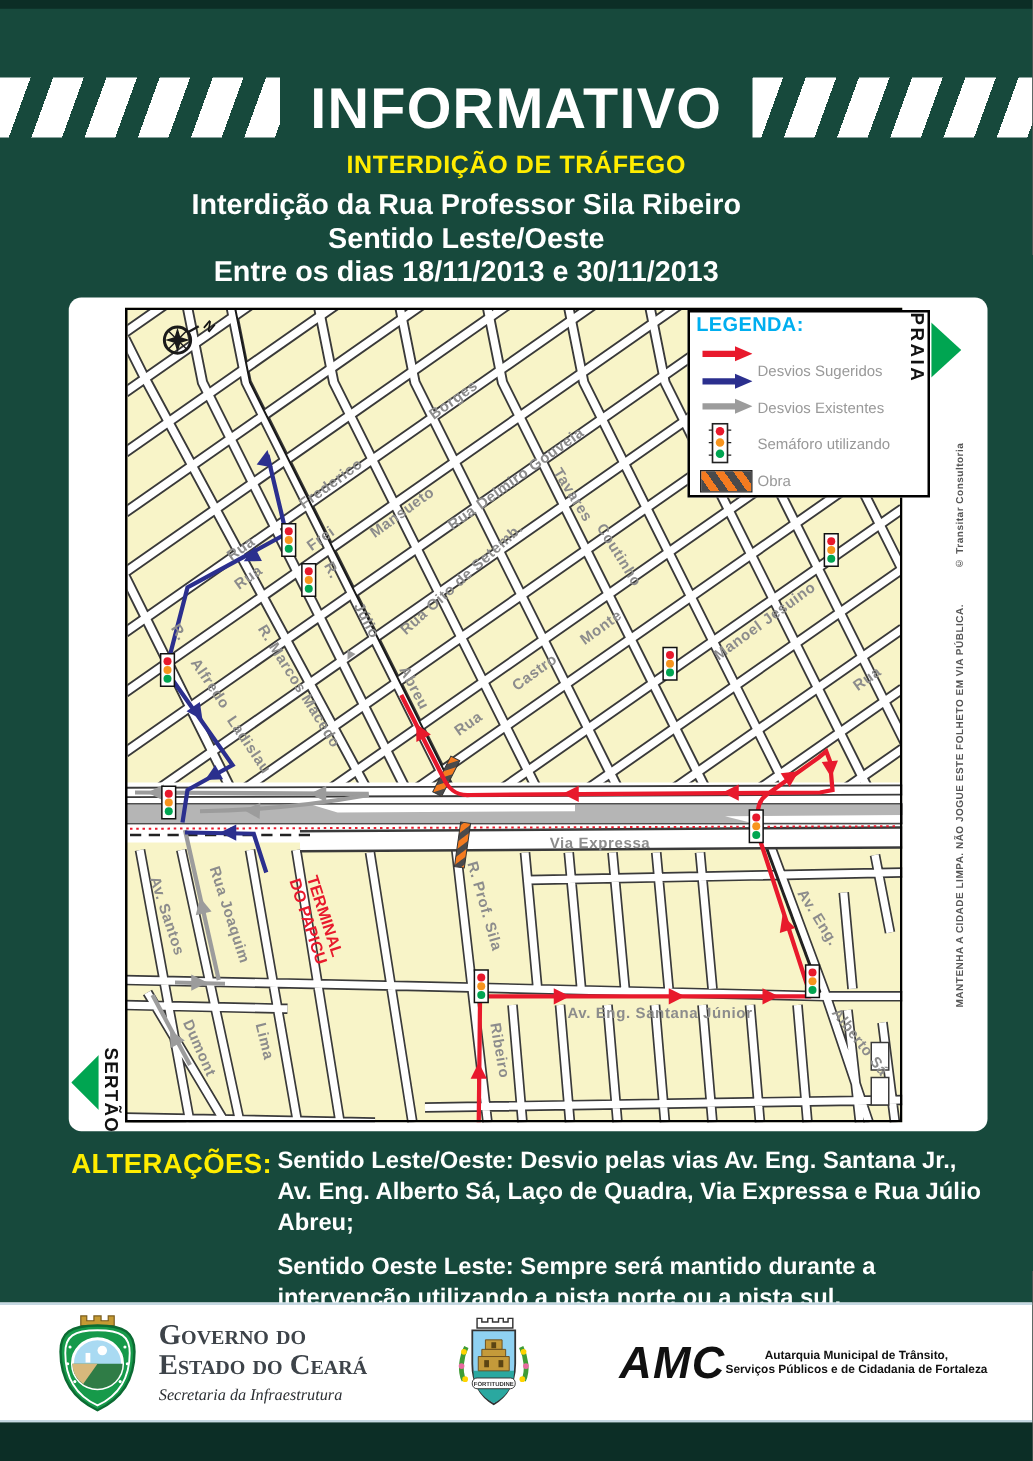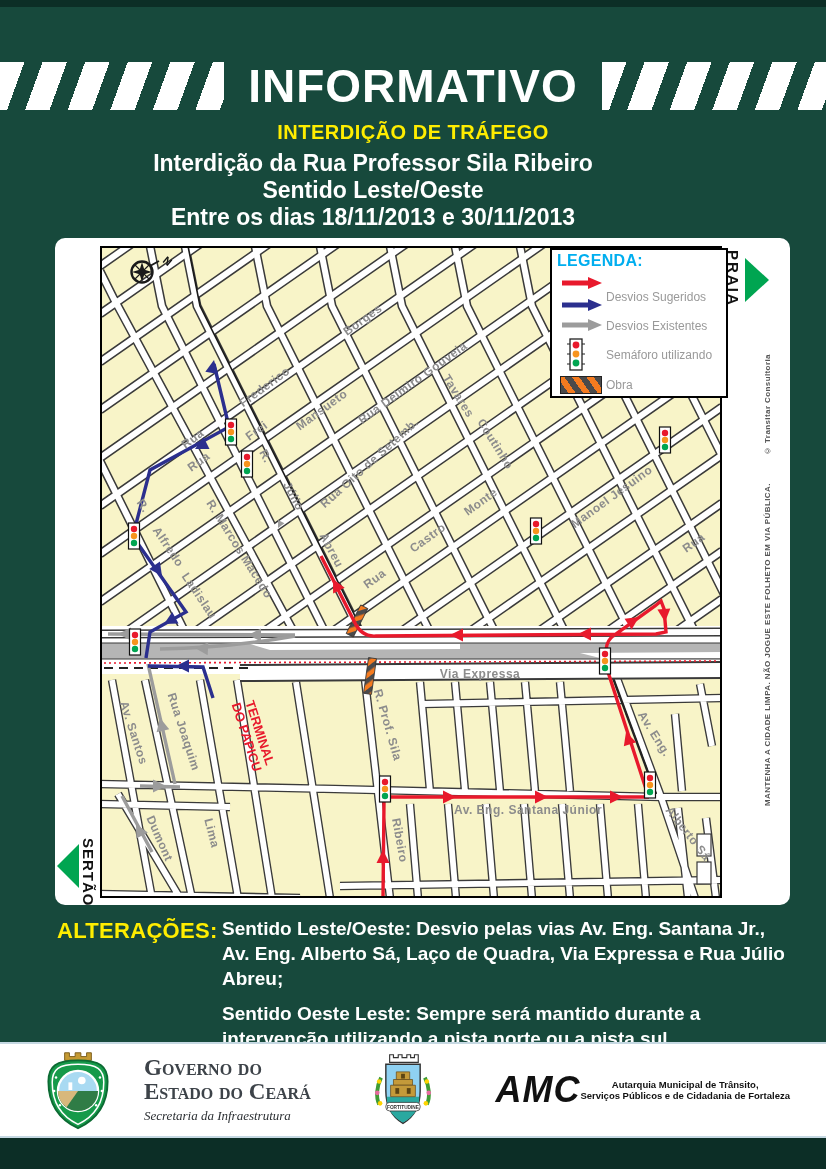--- a/index.html
+++ b/index.html
@@ -14,21 +14,21 @@
   .title{color:#fff;font-size:46px;font-weight:bold;letter-spacing:1px;padding:0 24px;white-space:nowrap;}
   .subtitle{position:absolute;left:0;top:121px;width:826px;text-align:center;color:#ffed00;
             font-size:20px;font-weight:bold;letter-spacing:.5px;}
   .headline{position:absolute;left:0;top:150px;width:746px;text-align:center;color:#fff;
             font-size:23px;font-weight:bold;line-height:27px;}
 
   
   .map-panel{position:absolute;left:55px;top:238px;width:735px;height:667px;background:#fff;border-radius:10px;}
   .map-svg{position:absolute;left:45px;top:8px;}
 
-  .legend{position:absolute;left:495px;top:10px;width:178px;height:150px;background:#fff;border:2px solid #000;box-sizing:border-box;}
+  .legend{position:absolute;left:495px;top:10px;width:194px;height:150px;background:#fff;border:2px solid #000;box-sizing:border-box;}
   .legend-title{position:absolute;left:5px;top:2px;color:#00aeef;font-size:16px;font-weight:bold;letter-spacing:.3px;}
   .lg-icon{position:absolute;}
   .lg-label{position:absolute;left:54px;color:#999;font-size:12px;white-space:nowrap;}
 
   .vtext{writing-mode:vertical-rl;}
   .praia-text{position:absolute;left:670px;top:12px;font-size:15px;font-weight:bold;letter-spacing:2px;color:#111;}
   .praia-arrow{position:absolute;left:690px;top:18px;}
   .sertao-text{position:absolute;left:25px;top:600px;font-size:15px;font-weight:bold;letter-spacing:1px;color:#111;}
   .sertao-arrow{position:absolute;left:2px;top:604px;}
   .fineprint{position:absolute;left:708px;top:168px;height:400px;writing-mode:vertical-rl;
@@ -38,21 +38,21 @@
   
   .alter{position:absolute;left:57px;top:916px;width:730px;display:flex;}
   .alter-label{width:165px;color:#ffed00;font-size:22px;font-weight:bold;letter-spacing:.3px;padding-top:2px;}
   .alter-body{width:565px;color:#fff;font-size:19px;font-weight:bold;line-height:25px;}
   .alter-body p{margin:0 0 10px 0;}
 
   
   .footer{position:absolute;left:0;top:1042px;width:826px;height:96px;background:#fff;box-sizing:border-box;
           border-top:2px solid #c5d8e2;border-bottom:2px solid #c5d8e2;display:flex;align-items:center;
           justify-content:space-between;padding:0 36px;}
-  .logo{display:flex;align-items:center;gap:24px;justify-content:center;}
+  .logo{display:flex;align-items:center;gap:7px;justify-content:center;}
   .ceara-text{font-family:"Liberation Serif",serif;color:#3d4349;}
   .ceara-line{font-variant:small-caps;font-size:23px;font-weight:bold;line-height:24px;}
   .ceara-sub{font-style:italic;font-size:13px;margin-top:4px;color:#2b2f33;}
   .fort-text{color:#1d1d1d;}
   .fort-line1{font-size:17px;font-weight:bold;line-height:17px;}
   .fort-line2{font-size:28px;font-weight:bold;line-height:27px;letter-spacing:-.5px;}
   .fort-sub{font-size:9.5px;line-height:11px;color:#333;margin-top:3px;}
   .amc{display:flex;flex-direction:row;align-items:center;color:#111;}
   .amc-name{font-size:36px;font-weight:bold;font-style:italic;line-height:34px;letter-spacing:1px;}
   .amc-sub{font-size:9.5px;font-weight:bold;text-align:center;line-height:11px;}

